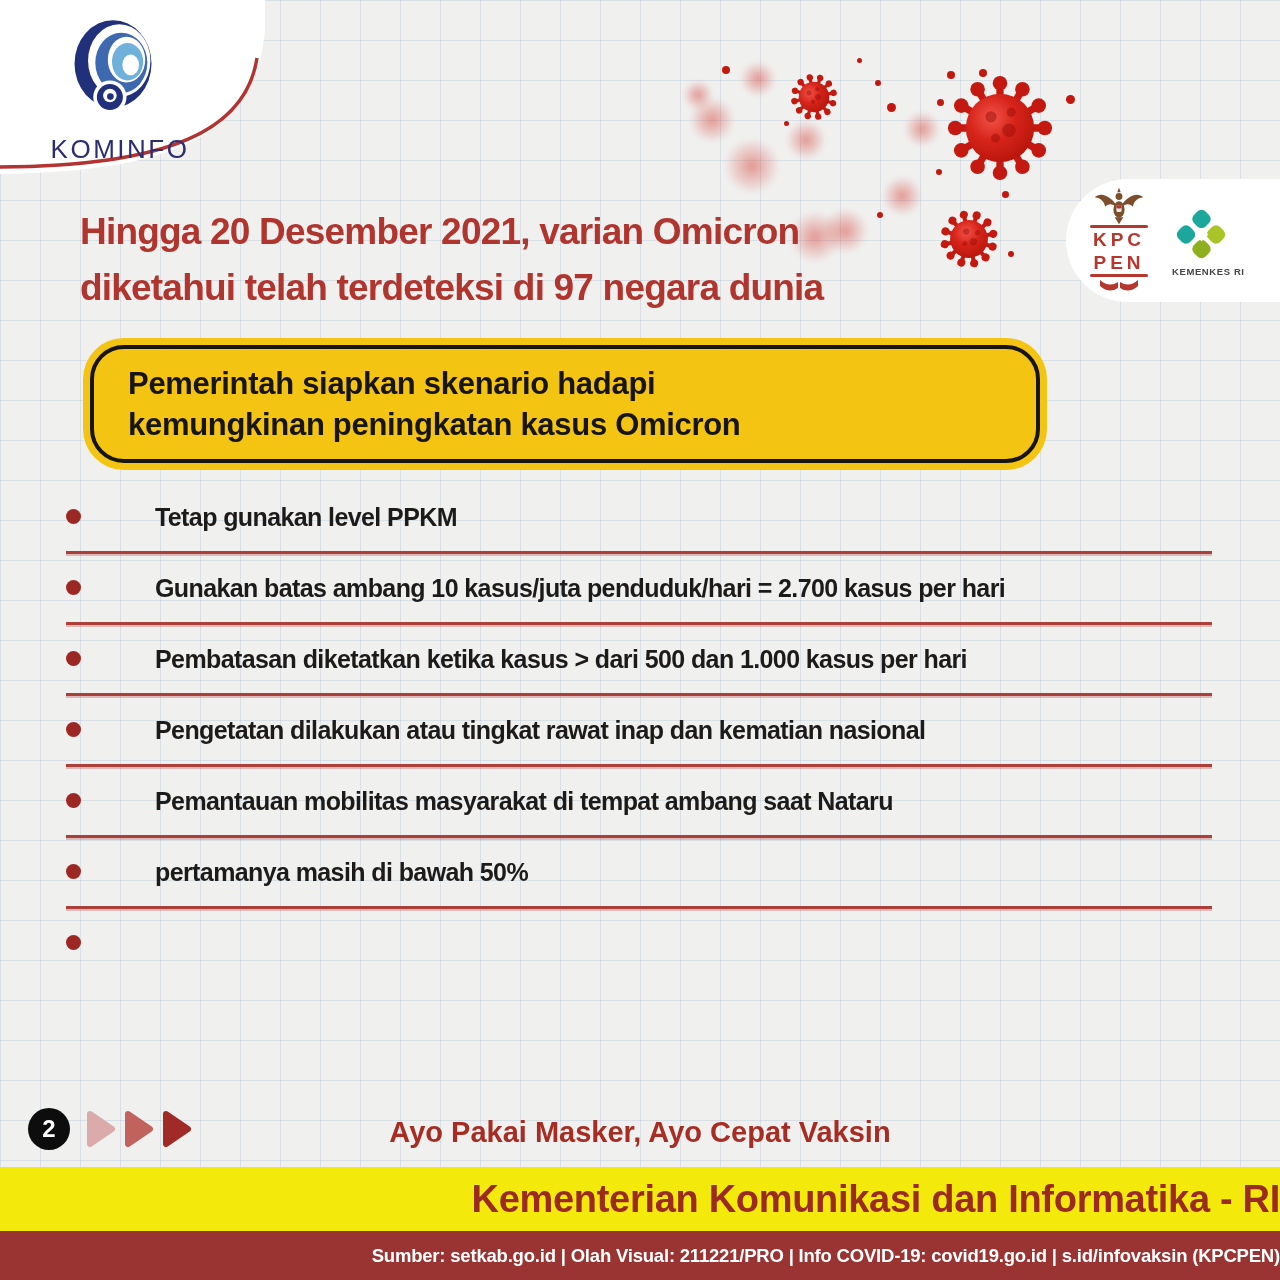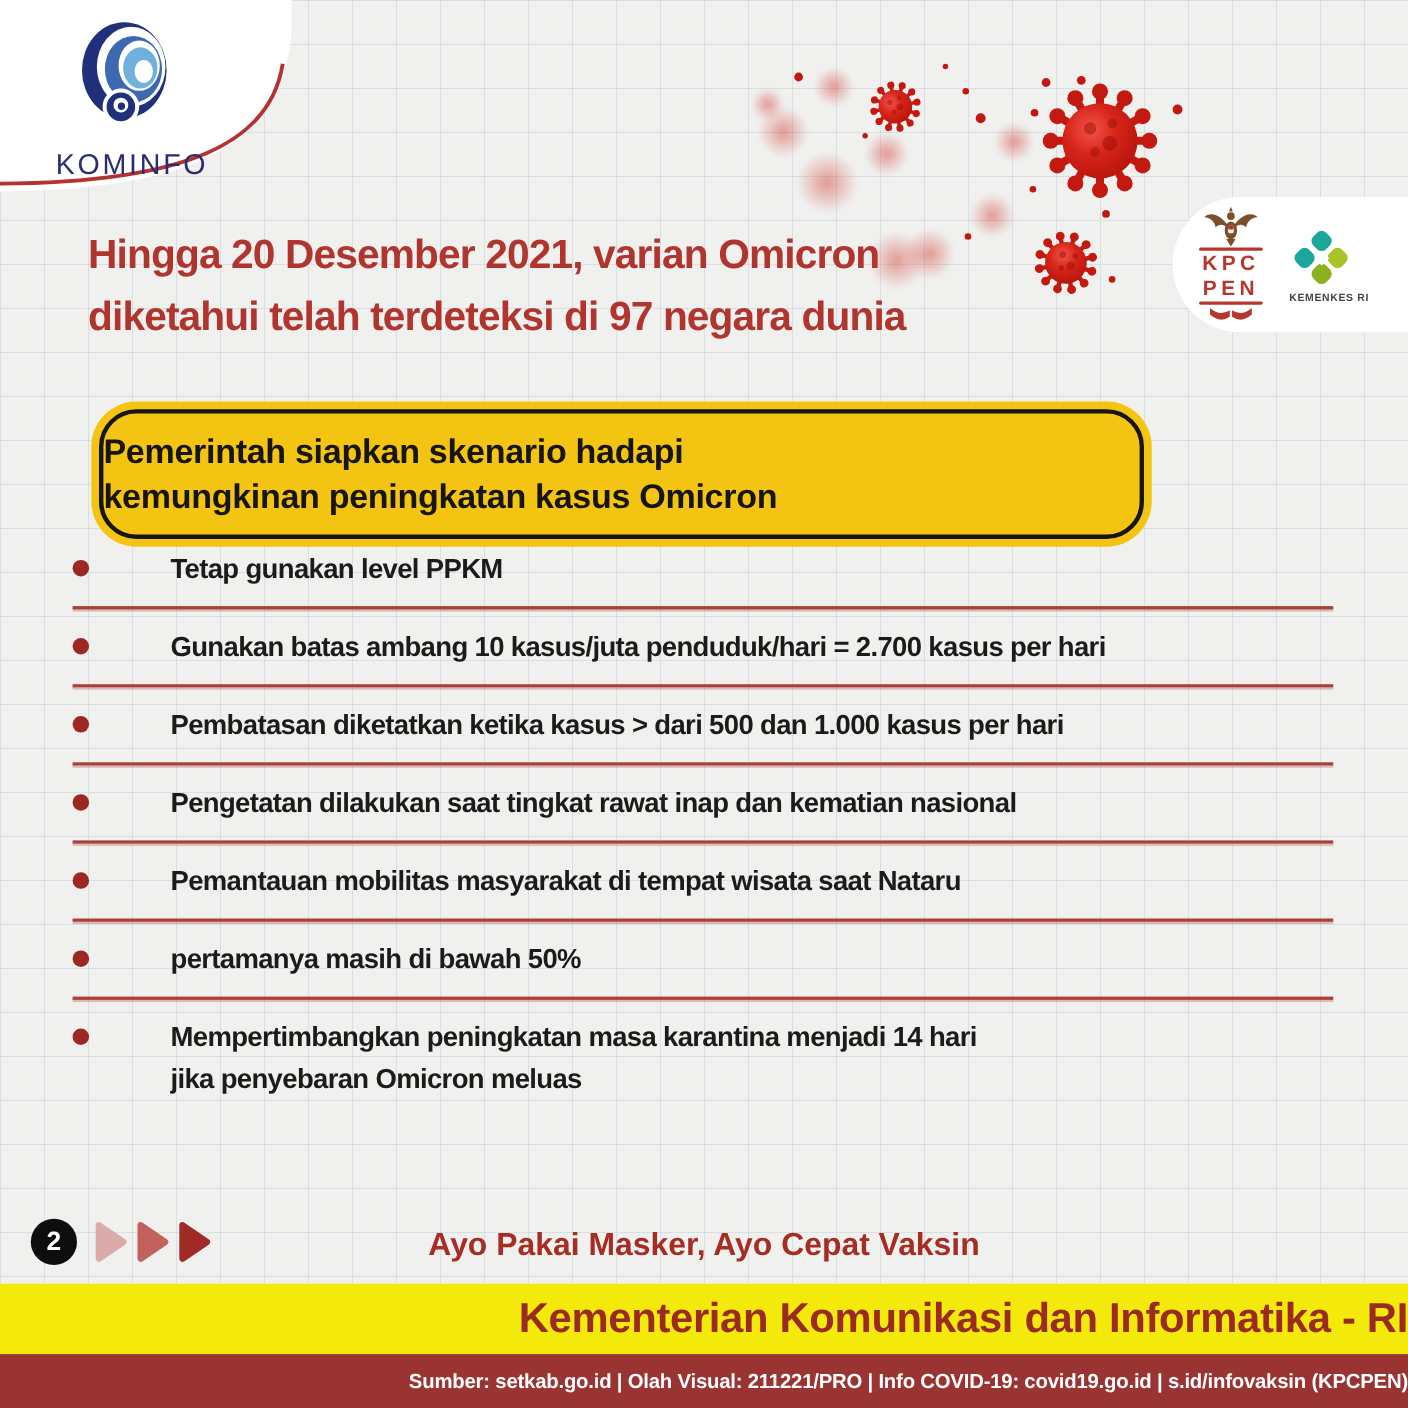--- a/index.html
+++ b/index.html
@@ -36,22 +36,22 @@
   .kpcpen{display:flex;flex-direction:column;align-items:center;width:78px;}
   .kpcpen .rule{width:58px;height:3px;background:#b5372e;border-radius:2px;}
   .kpcpen-text{font-weight:bold;color:#b5372e;font-size:19px;line-height:19px;letter-spacing:4px;
     text-align:left;margin:2px 0;}
   .kemenkes{display:flex;flex-direction:column;align-items:flex-start;width:102px;}
   .kemenkes-label{font-size:9.5px;font-weight:bold;color:#454545;letter-spacing:.6px;margin-top:3px;}
   
   .highlight-box{position:absolute;left:90px;top:345px;width:950px;height:118px;z-index:3;
     background:#f3c411;border:4px solid #171512;border-radius:34px;
     box-shadow:0 0 0 7px #f3c411;
-    display:flex;flex-direction:column;justify-content:center;box-sizing:border-box;
-    font-size:31px;line-height:41px;font-weight:bold;letter-spacing:-0.3px;color:#171512;margin-top:27px;}
+    display:flex;flex-direction:column;justify-content:center;padding-left:34px;box-sizing:border-box;
+    font-size:31px;line-height:41px;font-weight:bold;letter-spacing:-0.3px;color:#171512;}
   
   .bullets{position:absolute;left:66px;top:498px;width:1146px;z-index:3;}
   .bullet-item{display:flex;gap:34px;margin-bottom:15px;}
   .bullet-dot{flex:0 0 15px;width:15px;height:15px;border-radius:50%;background:#9d2823;margin-top:11px;}
   .bullet-text{font-size:25px;line-height:38px;font-weight:bold;letter-spacing:-0.6px;
     color:#1d1b1a;white-space:nowrap;margin-left:40px;}
   .bullet-text span{display:block;}
   .rule-div{border-top:3px solid #ab3f3a;box-shadow:0 2px 0 rgba(171,63,58,.30);
     margin-bottom:15px;margin-top:3px;}
   
@@ -243,47 +243,43 @@
       <div class="bullet-dot"></div>
       <div class="bullet-text">
           <span>Pembatasan diketatkan ketika kasus &gt; dari 500 dan 1.000 kasus per hari</span>
         </div>
     </div>
     <div class="rule-div"></div>
 
     <div class="bullet-item">
       <div class="bullet-dot"></div>
       <div class="bullet-text">
-        <span>Pengetatan dilakukan saat tingkat rawat inap dan kematian nasional</span>
+        <span>Pengetatan dilakukan atau tingkat rawat inap dan kematian nasional</span>
       </div>
     </div>
     <div class="rule-div"></div>
 
     <div class="bullet-item">
       <div class="bullet-dot"></div>
       <div class="bullet-text">
-          <span>Pemantauan mobilitas masyarakat di tempat wisata saat Nataru</span>
+          <span>Pemantauan mobilitas masyarakat di tempat ambang saat Nataru</span>
         </div>
     </div>
     <div class="rule-div"></div>
 
     <div class="bullet-item">
       <div class="bullet-dot"></div>
       <div class="bullet-text">
         <span>pertamanya masih di bawah 50%</span>
       </div>
     </div>
     <div class="rule-div"></div>
 
     <div class="bullet-item">
       <div class="bullet-dot"></div>
-      <div class="bullet-text">
-        <span>Mempertimbangkan peningkatan masa karantina menjadi 14 hari</span>
-        <span>jika penyebaran Omicron meluas</span>
-      </div>
     </div>
 
   </div>
 
   <div class="bottom-row">
     <div class="page-indicator">
       <div class="page-badge">2</div>
       <svg width="118" height="42" viewBox="0 0 118 42">
         <polygon points="6,6 28,21 6,36" fill="#dbabab" stroke="#dbabab" stroke-width="6" stroke-linejoin="round"></polygon>
         <polygon points="44,6 66,21 44,36" fill="#c2625c" stroke="#c2625c" stroke-width="6" stroke-linejoin="round"></polygon>

